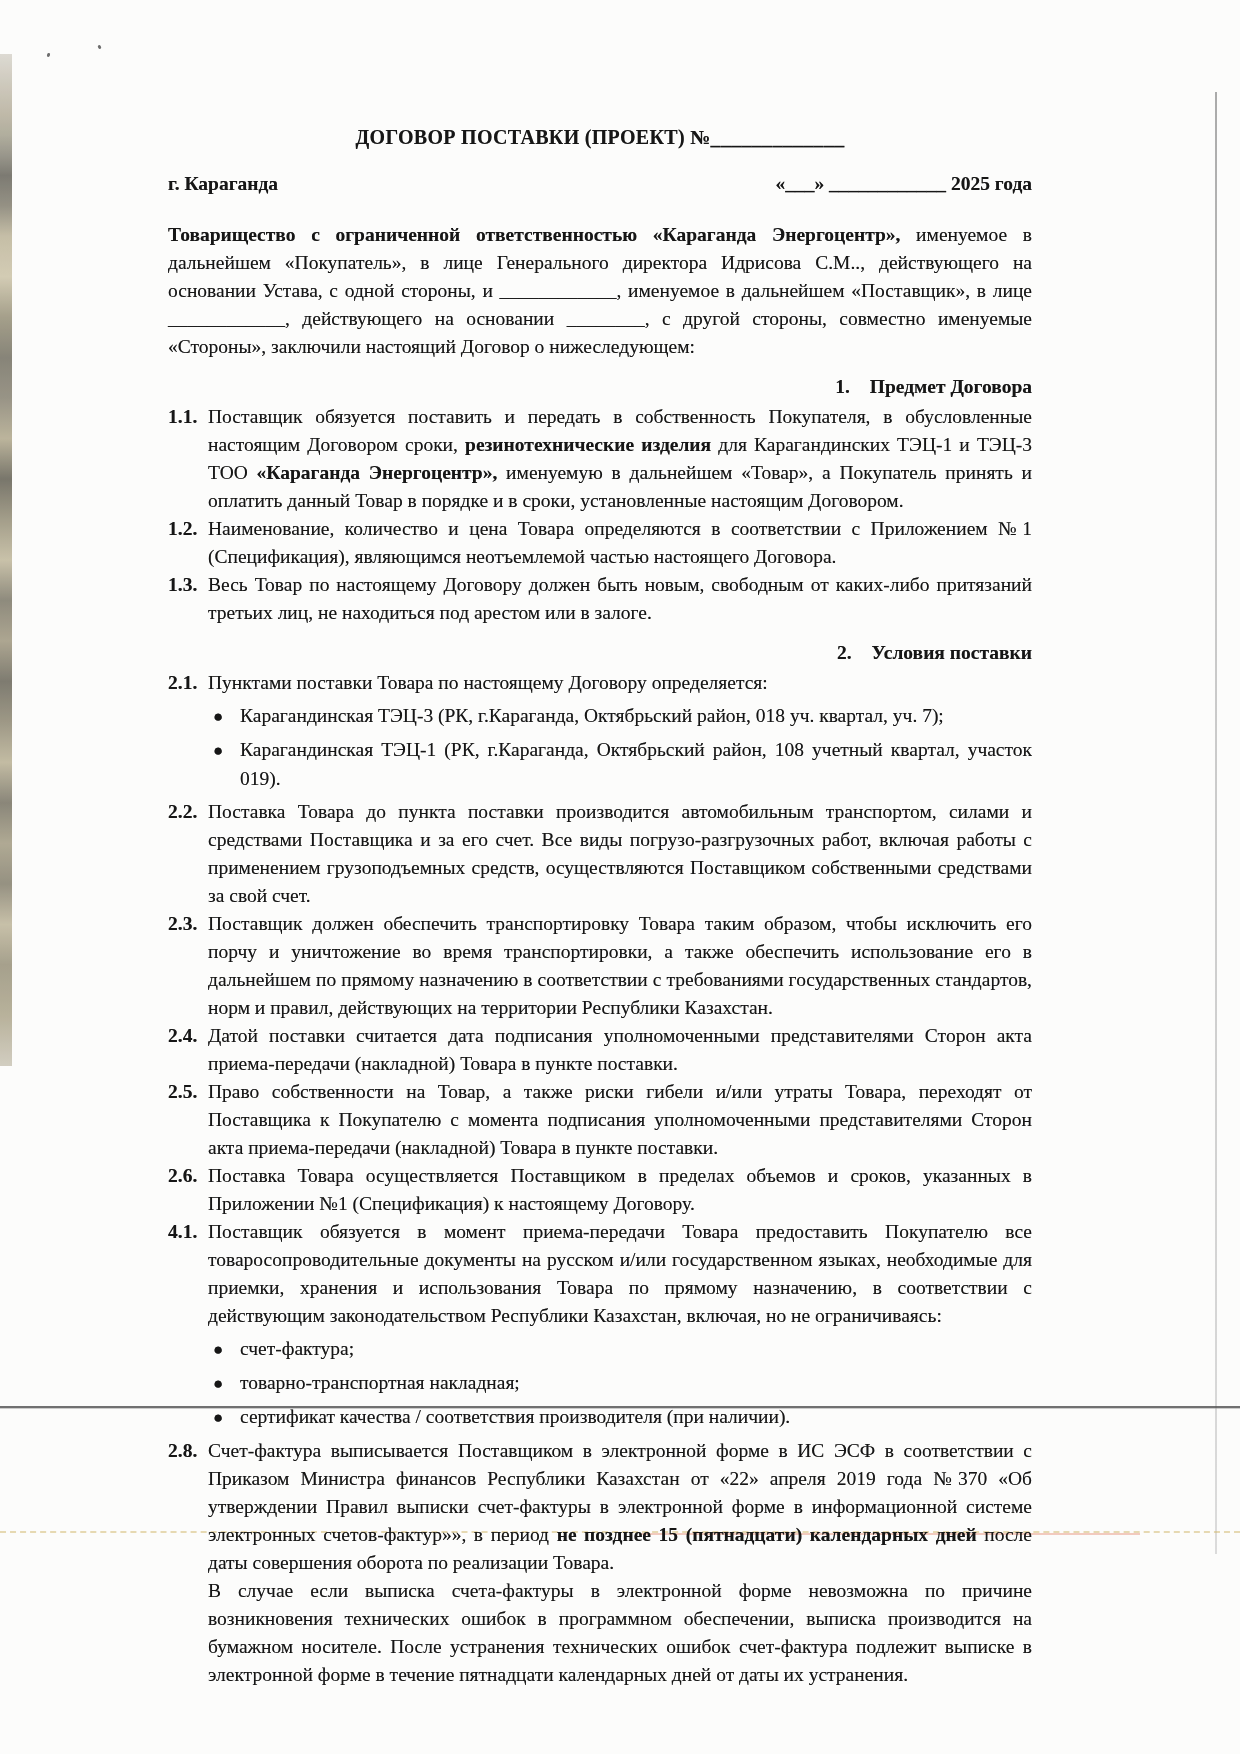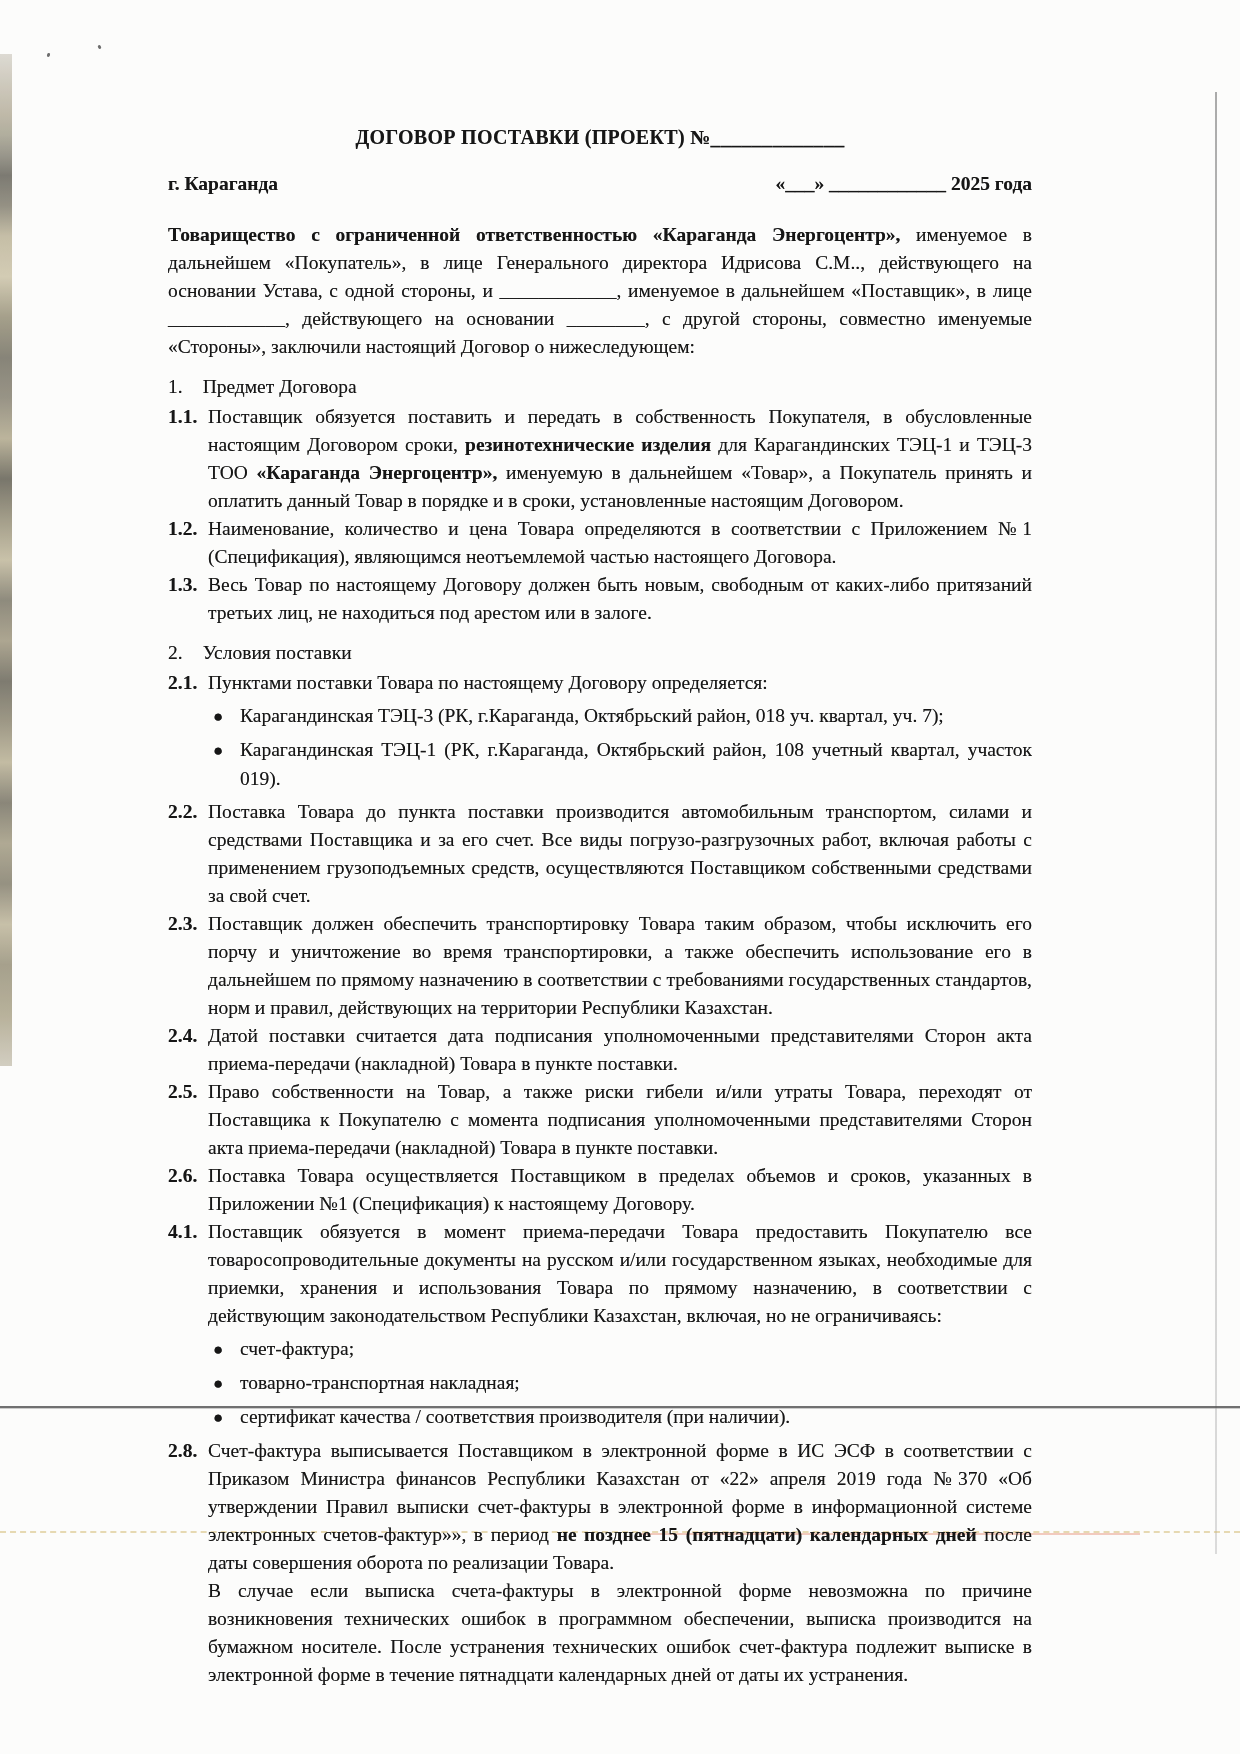--- a/index.html
+++ b/index.html
@@ -34,24 +34,24 @@
     margin:0 0 26px 0;
     text-align:center;
   }
   .doc-body p{margin:0;}
   .para,.item,.cont,.bullet{
     font-size:19.5px;
     line-height:28px;
     text-align:justify;
   }
   .heading{
-    text-align:left;
+    text-align:right;
     font-size:19.5px;
     line-height:28px;
-    font-weight:normal;
+    font-weight:bold;
     margin:12px 0 2px 0 !important;
   }
   .hnum{margin-right:20px;}
   .item{padding-left:40px;text-indent:-40px;}
   .num{display:inline-block;width:40px;text-indent:0;font-weight:bold;}
   .cont{padding-left:40px;}
   .bullet{
     padding-left:72px;text-indent:-27px;
     margin:5px 0 5px 0 !important;
   }

